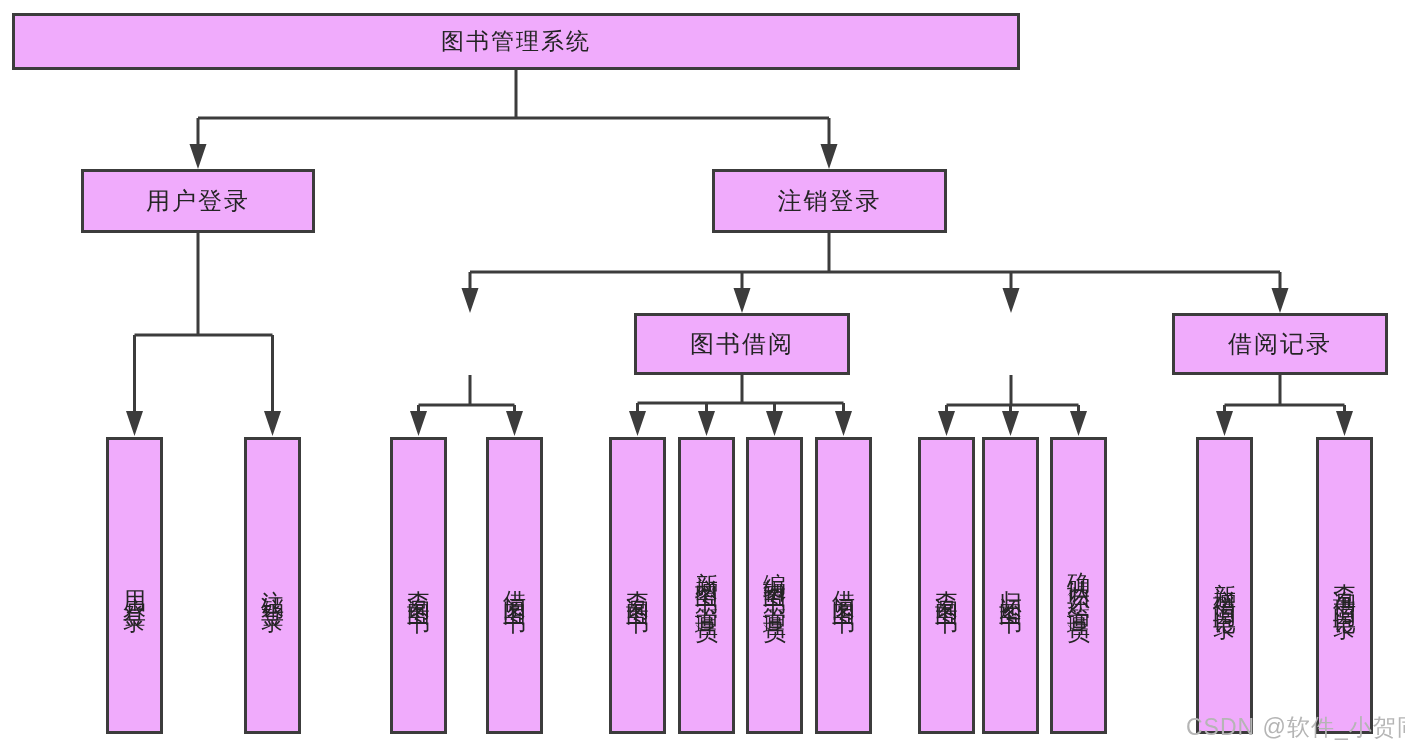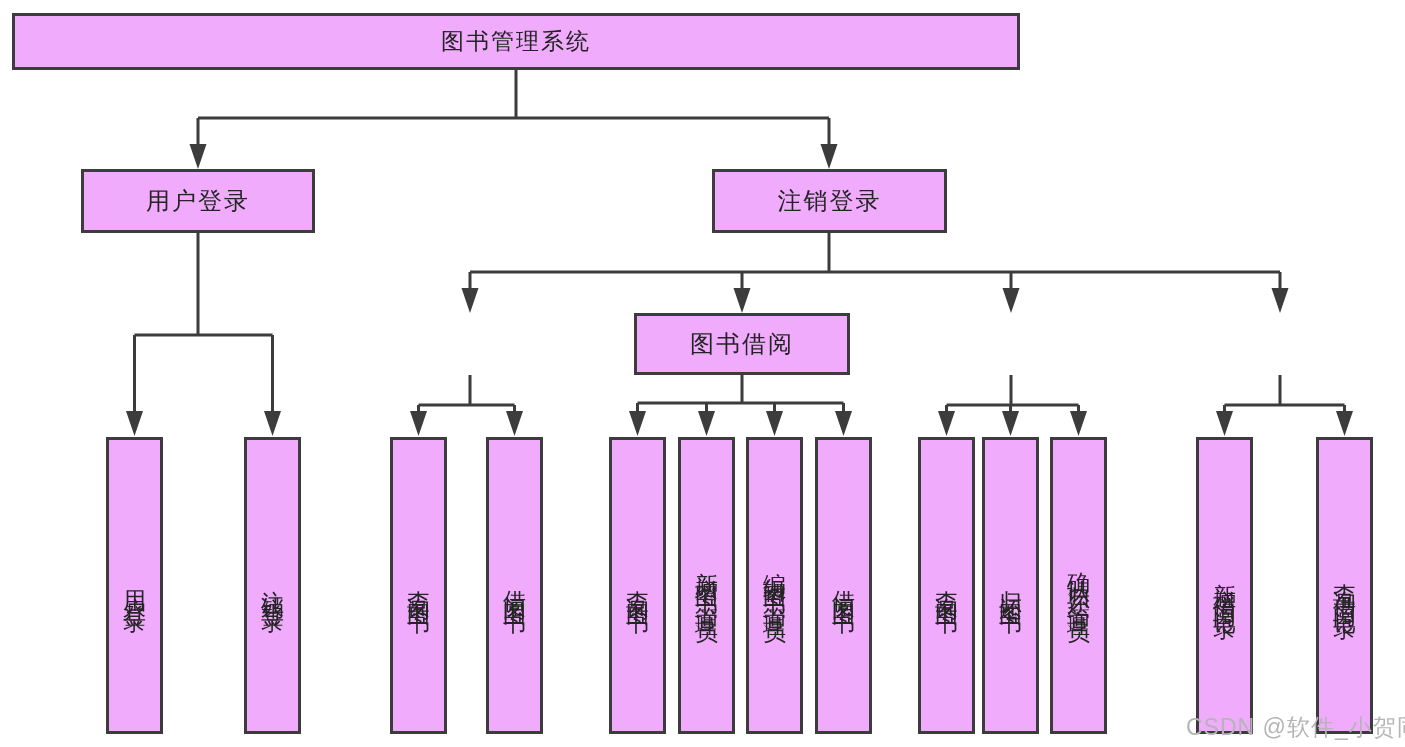--- a/index.html
+++ b/index.html
@@ -93,20 +93,23 @@
   <div class="node h lvl1" style="left:81px;top:169px;width:234px;height:64px">
     <span class="lbl">用户登录</span>
   </div>
   <div class="node h lvl1" style="left:712px;top:169px;width:235px;height:64px">
     <span class="lbl">注销登录</span>
   </div>
 
   <div class="node h lvl2" style="left:634px;top:313px;width:216px;height:62px">
     <span class="lbl">图书借阅</span>
   </div>
+  <div class="node h lvl2" style="left:1172px;top:313px;width:216px;height:62px">
+    <span class="lbl">借阅记录</span>
+  </div>
 
   <div class="node leaf" style="left:106px">
     <span class="vlbl">用户登录</span>
   </div>
   <div class="node leaf" style="left:244px">
     <span class="vlbl">注销登录</span>
   </div>
 
   <div class="node leaf" style="left:390px">
     <span class="vlbl">查询图书</span>

